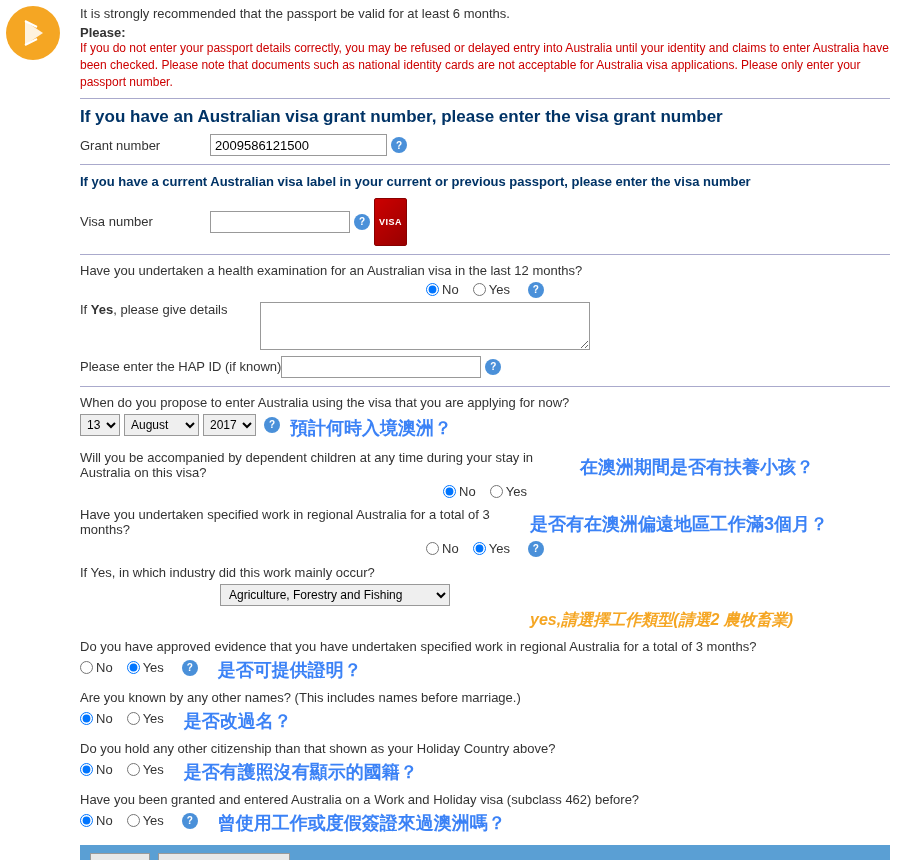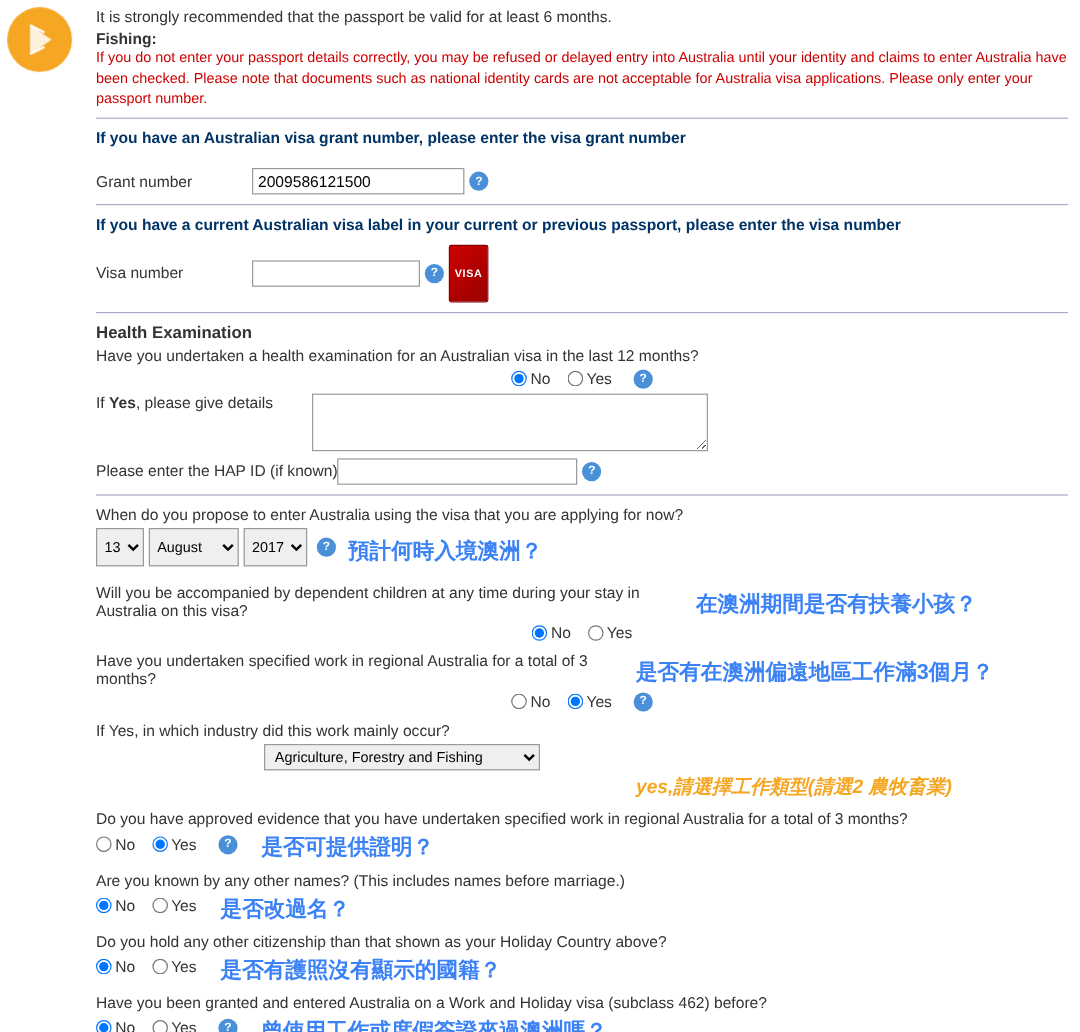--- a/index.html
+++ b/index.html
@@ -50,24 +50,24 @@
       margin-bottom: 8px;
     }
 
     hr.section-divider {
       border: none;
       border-top: 1px solid #aac;
       margin: 8px 0;
     }
 
     .section-header {
-      font-size: 13px;
+      font-size: 17px;
       font-weight: bold;
       color: #003366;
-      margin-bottom: 18px;
+      margin-bottom: 7px;
     }
 
     .field-row {
       display: flex;
       align-items: center;
       margin-bottom: 6px;
     }
     .field-label {
       min-width: 130px;
       color: #333;
@@ -179,21 +179,21 @@
     .date-row {
       display: flex;
       align-items: center;
       gap: 4px;
       margin-bottom: 6px;
       padding-left: 140px;
     }
     select.date-select {
       border: 1px solid #999;
       font-size: 12px;
-      height: 32px;
+      height: 22px;
       padding: 1px 2px;
     }
 
     .chinese-annotation {
       color: #f5a623;
       font-size: 16px;
       font-weight: bold;
       margin-left: 10px;
     }
     .chinese-annotation-large {
@@ -246,21 +246,21 @@
   <svg viewBox="0 0 32 32" fill="none" xmlns="http://www.w3.org/2000/svg">
     <polygon points="8,4 26,16 8,28 8,4" fill="white" opacity="0.85"></polygon>
     <line x1="8" y1="4" x2="20" y2="10" stroke="white" stroke-width="2"></line>
     <line x1="8" y1="28" x2="20" y2="22" stroke="white" stroke-width="2"></line>
   </svg>
 </div>
 
 <div class="main-content">
 
   <p class="warning-text">It is strongly recommended that the passport be valid for at least 6 months.</p>
-  <p class="warning-label">Fishing:</p>
+  <p class="warning-label">Please:</p>
   <p class="warning-detail">If you do not enter your passport details correctly, you may be refused or delayed entry into Australia until your identity and claims to enter Australia have been checked. Please note that documents such as national identity cards are not acceptable for Australia visa applications. Please only enter your passport number.</p>
 
   <hr class="section-divider">
 
   <p class="section-header">If you have an Australian visa grant number, please enter the visa grant number</p>
   <div class="field-row">
     <span class="field-label">Grant number</span>
     <input class="field-input" type="text" style="width: 177px;" value="2009586121500">
     <span class="help-icon">?</span>
   </div>
@@ -271,21 +271,20 @@
   <div class="field-row">
     <span class="field-label">Visa number</span>
     <input class="field-input" type="text" style="width: 140px;">
     <span class="help-icon">?</span>
     <span class="visa-badge">VISA</span>
   </div>
 
   <hr class="section-divider">
 
   <div class="question-block">
-    <p class="health-section-title">Health Examination</p>
     <p class="question-text">Have you undertaken a health examination for an Australian visa in the last 12 months?</p>
     <div class="radio-row centered">
       <label class="radio-option">
         <input type="radio" name="health_exam" value="no" checked="" style="">
         <span>No</span>
       </label>
       <label class="radio-option">
         <input type="radio" name="health_exam" value="yes" style="">
         <span>Yes</span>
       </label>

